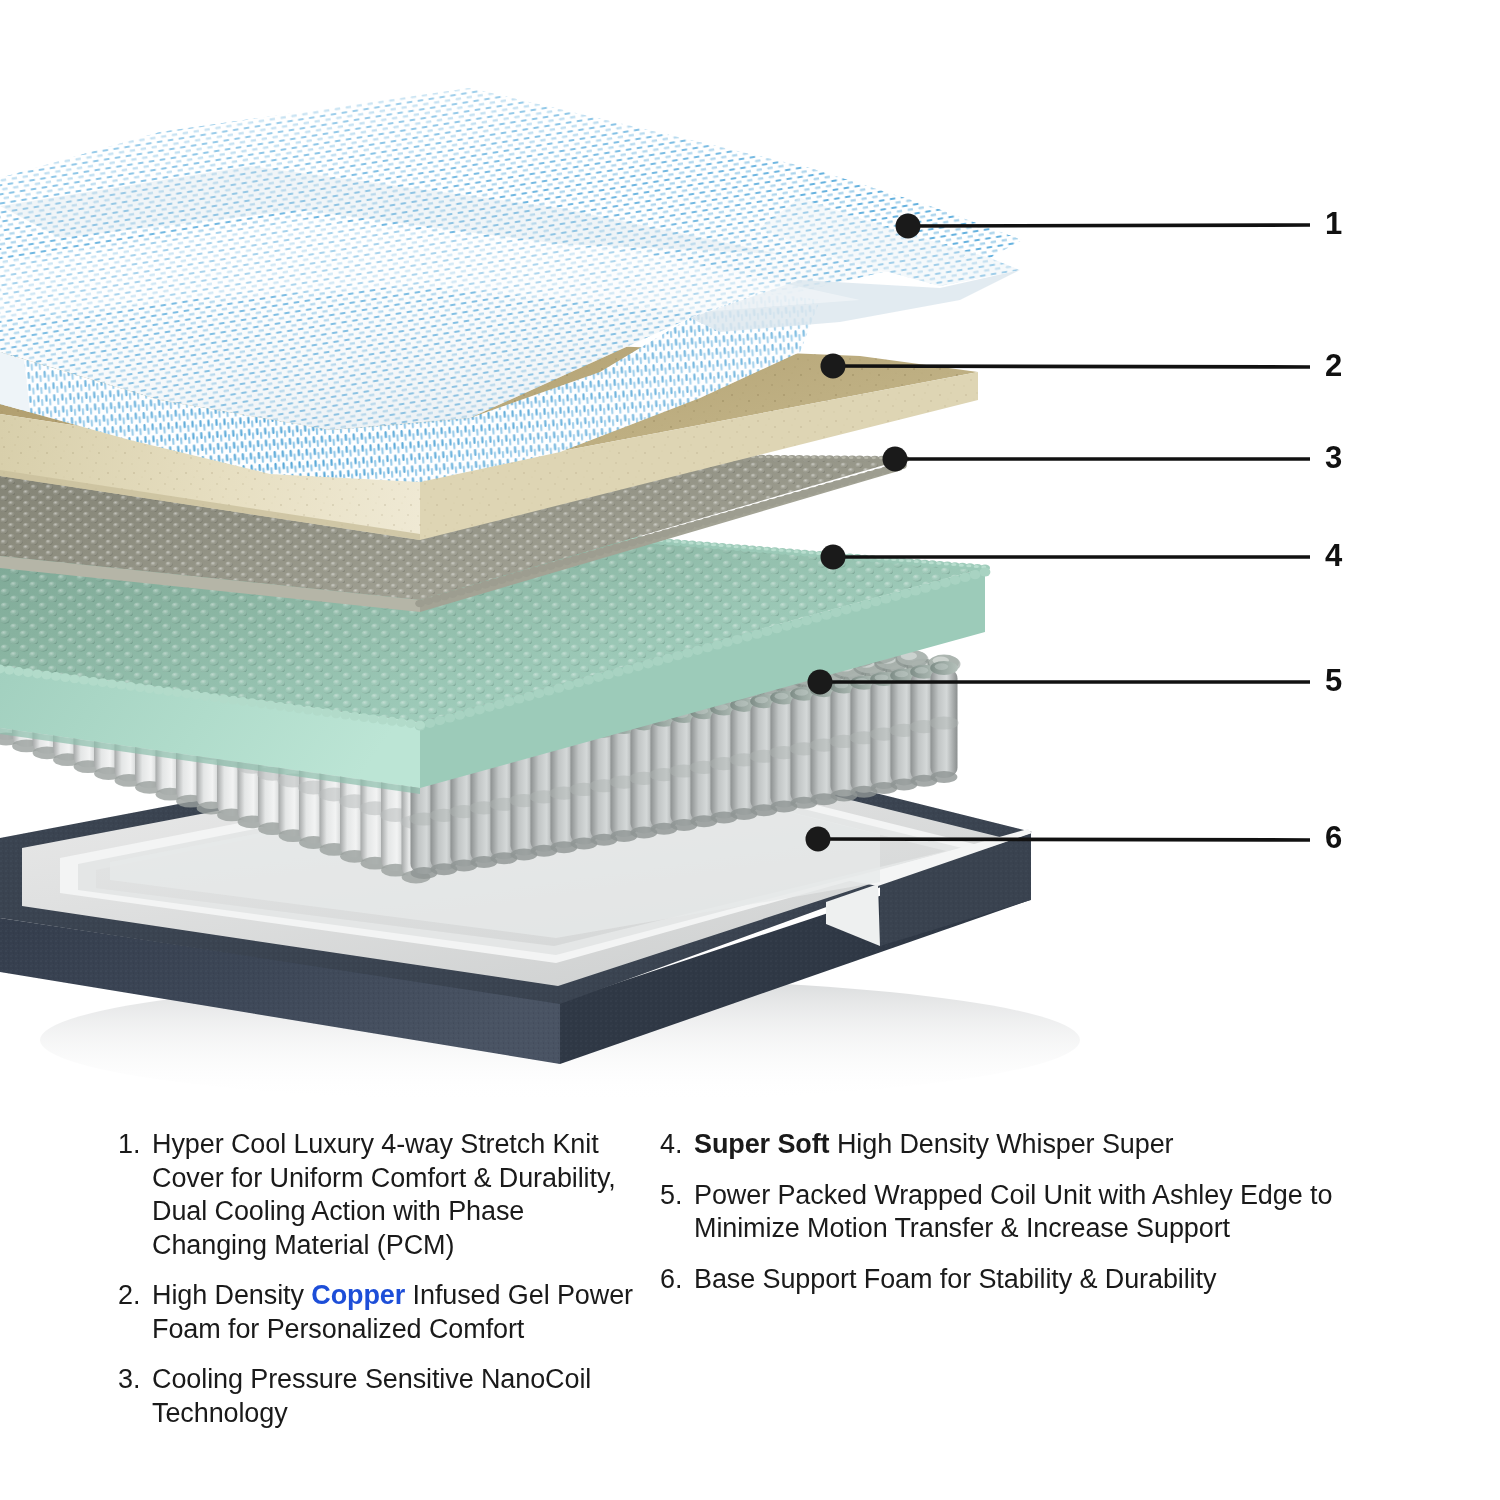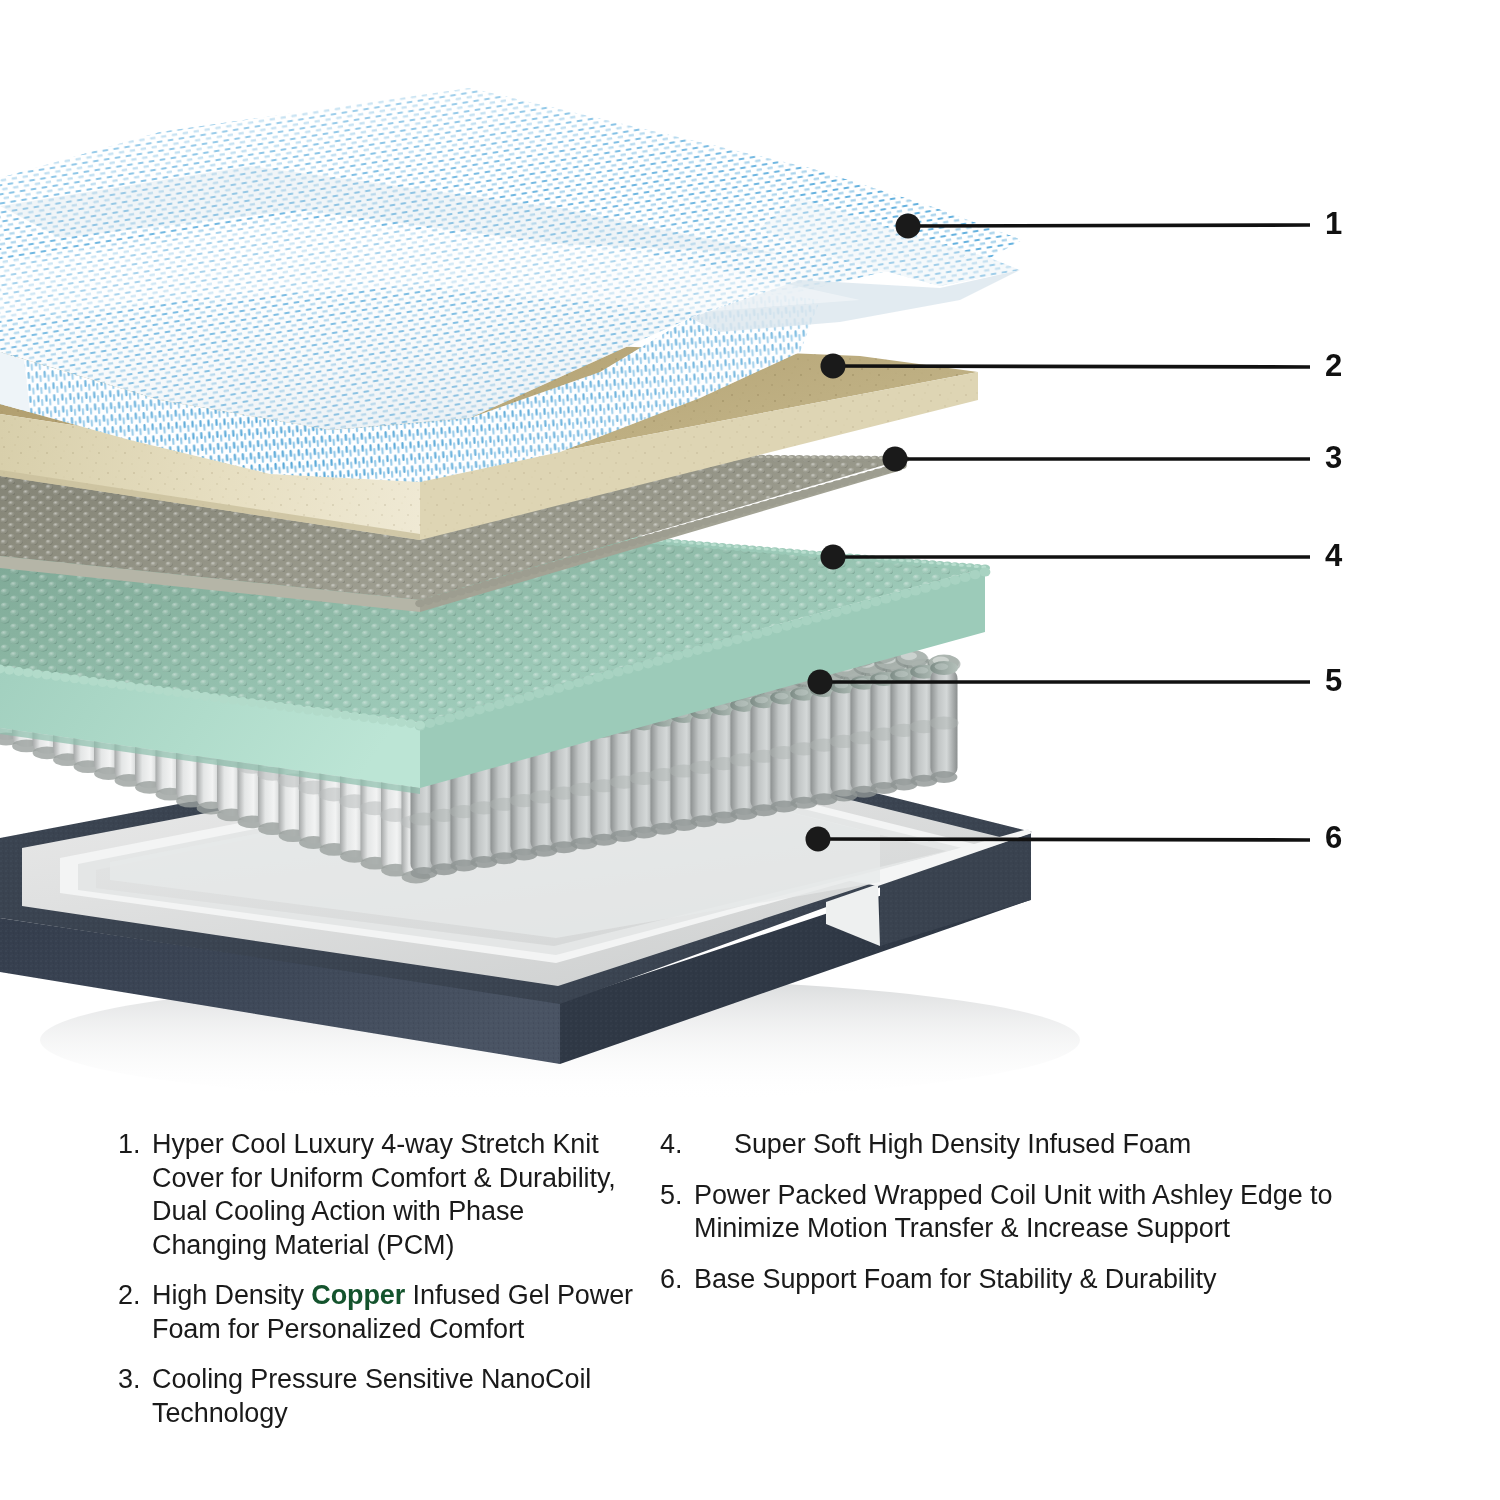--- a/index.html
+++ b/index.html
@@ -55,22 +55,22 @@
   }
   .legend-num {
     flex:0 0 auto;
     width:34px;
     text-align:left;
     font-size:27px;
     line-height:33.5px;
     color:#1a1a1a;
   }
   .legend-text { flex:1 1 auto; }
-  .legend-text b { font-weight:normal;margin-left:40px; }
-  .legend-text .copper { color:#14532d; font-weight:bold; }
+  .legend-text b { font-weight:bold; }
+  .legend-text .copper { color:#1d4ed8; font-weight:bold; }
 </style>
 </head>
 <body>
 
 <div id="page">
 
   <div id="diagram">
     <svg width="1500" height="1120" viewBox="0 0 1500 1120" xmlns="http://www.w3.org/2000/svg">
       <defs>
 
@@ -2044,21 +2044,21 @@
       </div>
       <div class="legend-item">
         <span class="legend-num">3.</span>
         <span class="legend-text"><span>Cooling Pressure Sensitive NanoCoil Technology</span></span>
       </div>
     </div>
 
     <div class="legend-col right">
       <div class="legend-item">
         <span class="legend-num">4.</span>
-        <span class="legend-text"><b>Super Soft</b><span> High Density Infused Foam</span></span>
+        <span class="legend-text"><b>Super Soft</b><span> High Density Whisper Super</span></span>
       </div>
       <div class="legend-item">
         <span class="legend-num">5.</span>
         <span class="legend-text"><span>Power Packed Wrapped Coil Unit with Ashley Edge to Minimize Motion Transfer &amp; Increase Support</span></span>
       </div>
       <div class="legend-item">
         <span class="legend-num">6.</span>
         <span class="legend-text"><span>Base Support Foam for Stability &amp; Durability</span></span>
       </div>
     </div>

